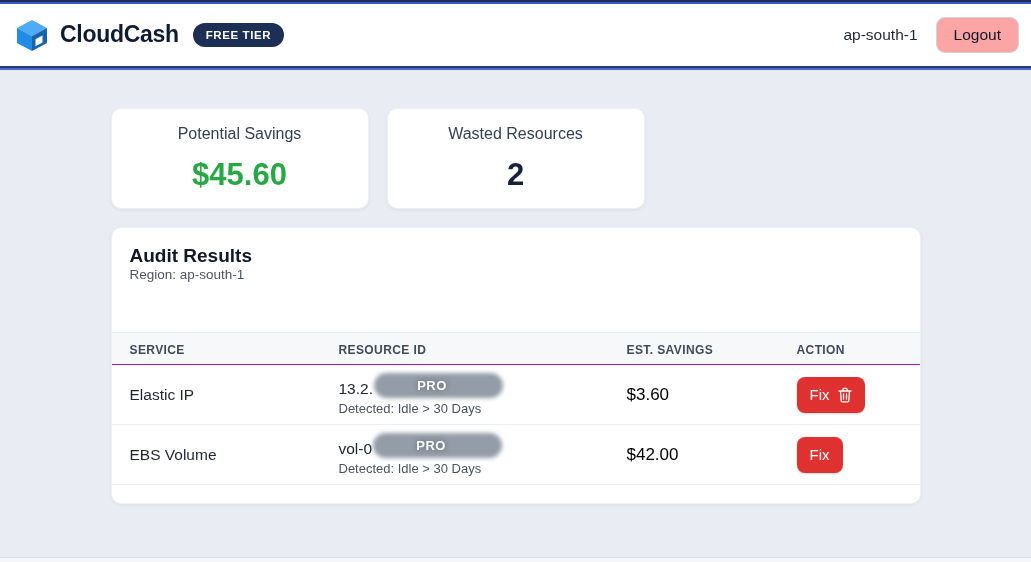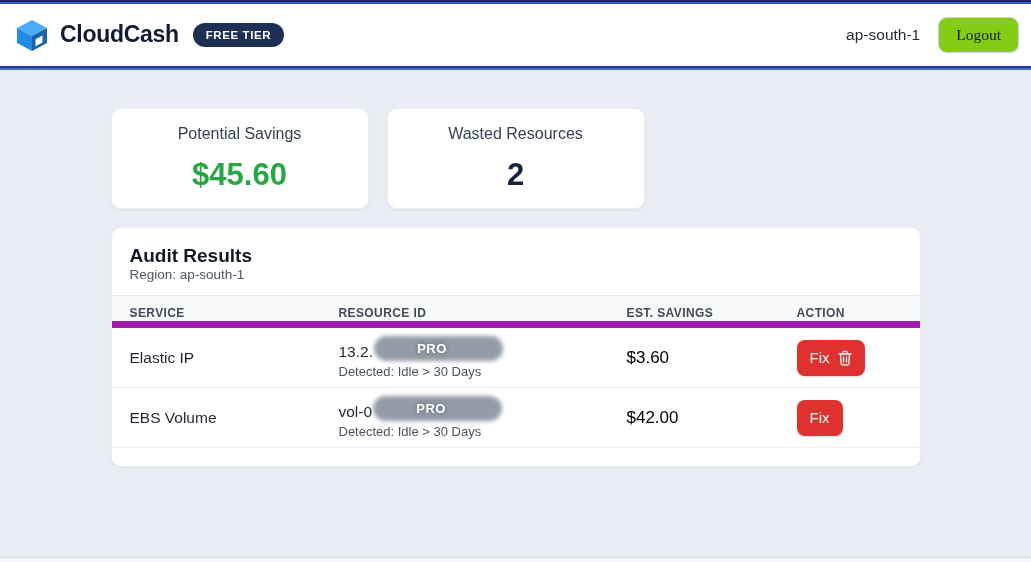--- a/index.html
+++ b/index.html
@@ -33,23 +33,23 @@
   .brand-name {
     font-size:23px; font-weight:700; color:#0f1a33; letter-spacing:-0.3px;
   }
   .tier-badge {
     background:#1e2f55; color:#ffffff; font-size:11.5px; font-weight:700;
     letter-spacing:0.6px; padding:6px 13px; border-radius:999px; margin-left:4px;
   }
   .header-right { display:flex; align-items:center; gap:18px; }
   .region-text { font-size:15.5px; color:#1f2937; }
   .logout-btn {
-    background:#84cc16; border:1px solid #cfd4dc; border-radius:9px;
+    background:#fca5a5; border:1px solid #cfd4dc; border-radius:9px;
     padding:8px 17px; font-size:15.5px; color:#111827;
-    font-family:Liberation Serif, serif; cursor:pointer;
+    font-family:Liberation Sans, sans-serif; cursor:pointer;
   }
 
   
   .main { width:810px; margin:38px auto 0 auto; }
 
   .stats-row {
     display:grid; grid-template-columns:1fr 1fr 1fr; gap:18px;
   }
   .card {
     background:#ffffff; border:1px solid #eef0f4; border-radius:10px;
@@ -79,22 +79,22 @@
   
   .audit-card { margin-top:18px; padding-bottom:18px; }
   .audit-head { padding:17px 18px 13px 18px; }
   .audit-title { font-size:19px; font-weight:700; color:#111827; }
   .audit-region { font-size:13.5px; color:#4b5563; margin-top:0; }
 
   .tbl-header {
     display:grid; grid-template-columns:209px 288px 170px 1fr;
     align-items:center;
     background:#f7f8fa;
-    border-top:1px solid #e7eaee; border-bottom:7px solid #a21caf;
-    padding:10px 18px; height:33px;
+    border-top:1px solid #e7eaee; border-bottom:1px solid #a21caf;
+    padding:10px 18px; height:33px;margin-top:37px;
   }
   .tbl-header .col {
     font-size:12px; font-weight:700; color:#3f4a5a; letter-spacing:0.4px;
   }
   .tbl-row {
     display:grid; grid-template-columns:209px 288px 170px 1fr;
     align-items:center;
     padding:0 18px; height:60px;
     border-bottom:1px solid #eceef1;
   }

